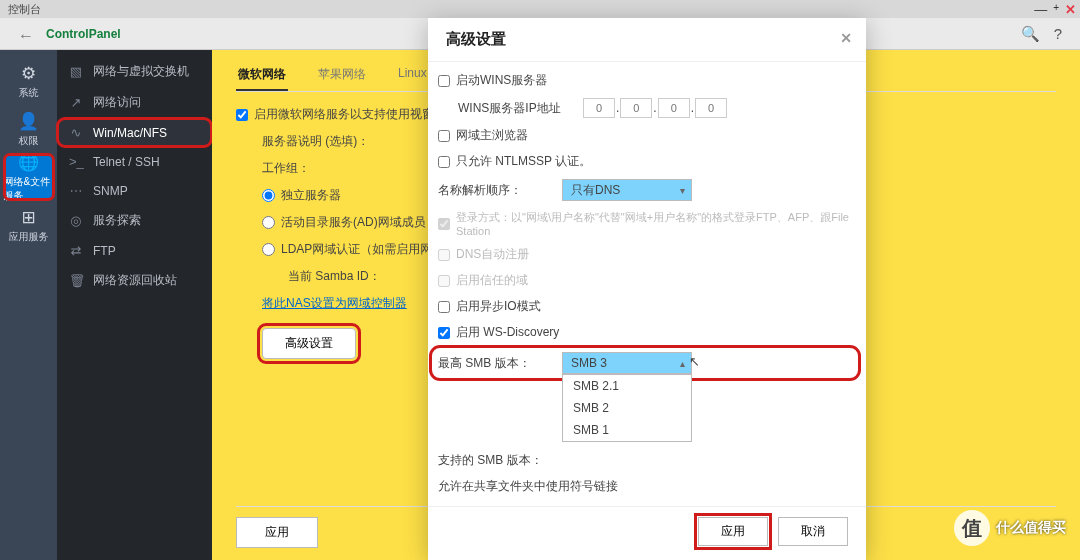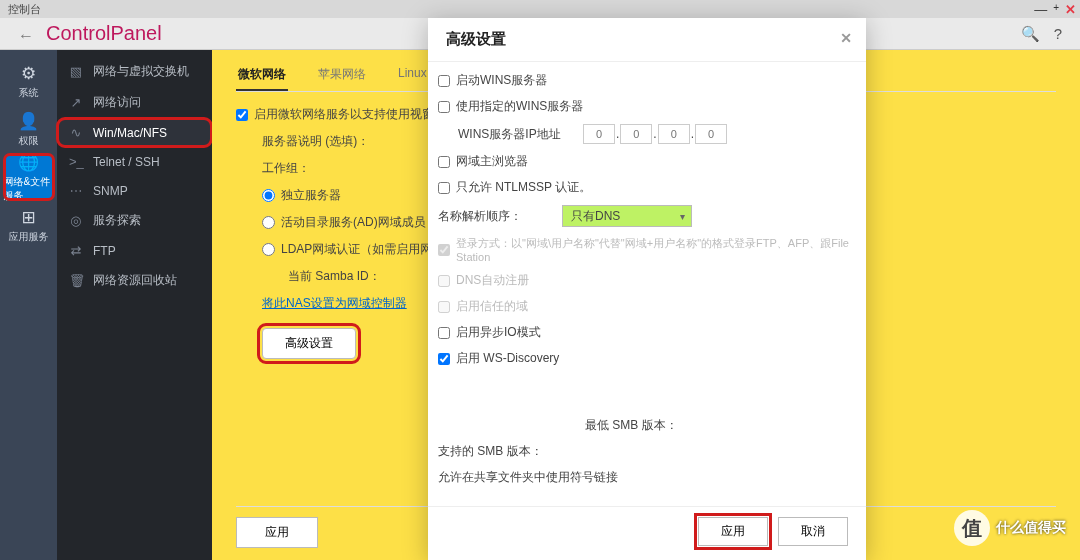--- a/index.html
+++ b/index.html
@@ -8,21 +8,21 @@
     .titlebar { height: 18px; background: #d8d8d8; display: flex; align-items: center; padding: 0 8px; font-size: 11px; color: #444; position: relative; }
     .titlebar-controls { position: absolute; right: 4px; display: flex; gap: 6px; font-size: 13px; }
     .tc-min { color: #333; cursor: pointer; }
     .tc-max { color: #333; cursor: pointer; font-size: 10px; }
     .tc-close { color: #e63946; cursor: pointer; font-weight: bold; }
     
     .main-window { position: absolute; top: 18px; left: 0; right: 0; bottom: 0; background: #f5f5f5; display: flex; flex-direction: column; }
     
     .header { height: 32px; background: #eaeaea; display: flex; align-items: center; padding: 0 18px; border-bottom: 1px solid #ccc; }
     .back-arrow { font-size: 16px; color: #7a7a7a; margin-right: 12px; cursor: pointer; }
-    .header-title { font-size: 20px; font-weight: 400; color: #be185d; }
+    .header-title { font-size: 12px; font-weight: 700; color: #15803d; }
     .header-right { margin-left: auto; display: flex; gap: 14px; font-size: 15px; color: #555; }
     
     .body { flex: 1; display: flex; }
     
     .leftbar { width: 57px; background: #3a4556; display: flex; flex-direction: column; align-items: center; padding-top: 8px; }
     .leftbar-item { width: 50px; height: 46px; display: flex; flex-direction: column; align-items: center; justify-content: center; color: #cfd6e0; font-size: 10px; cursor: pointer; margin-bottom: 2px; border-radius: 4px; }
     .leftbar-item.active { background: #0078d4; color: #fff; }
     .leftbar-item.highlighted { outline: 3px solid #d01b1b; outline-offset: -2px; border-radius: 6px; }
     .leftbar-icon { font-size: 17px; margin-bottom: 2px; }
     
@@ -53,21 +53,21 @@
     
     
     .modal { position: absolute; top: 18px; left: 428px; width: 438px; bottom: 0; background: #fff; box-shadow: 0 4px 24px rgba(0,0,0,.25); display: flex; flex-direction: column; z-index: 50; }
     .modal-header { padding: 12px 18px; font-size: 15px; font-weight: 600; color: #222; border-bottom: 1px solid #eee; position: relative; }
     .modal-close { position: absolute; right: 14px; top: 12px; font-size: 14px; color: #999; cursor: pointer; }
     .modal-body { flex: 1; padding: 10px 10px; overflow-y: auto; font-size: 12px; color: #444; }
     .modal-row { display: flex; align-items: center; margin-bottom: 9px; }
     .modal-row.disabled { color: #bbb; }
     .modal-label { min-width: 124px; }
     .ip-box { width: 32px; height: 20px; border: 1px solid #ccc; text-align: center; font-size: 11px; color: #aaa; margin: 0 1px; }
-    .select { height: 22px; border: 1px solid #bbb; padding: 0 24px 0 8px; background: #bef264; font-size: 12px; min-width: 130px; cursor: pointer; position: relative; display: flex; align-items: center; }
+    .select { height: 22px; border: 1px solid #bbb; padding: 0 24px 0 8px; background: #7dd3fc; font-size: 12px; min-width: 130px; cursor: pointer; position: relative; display: flex; align-items: center; }
     .select::after { content: "▾"; position: absolute; right: 6px; color: #666; font-size: 10px; }
     .select.open::after { content: "▴"; }
     .select-wrap { position: relative; }
     .dropdown { position: absolute; top: 22px; left: 0; right: 0; background: #fff; border: 1px solid #bbb; z-index: 60; }
     .dropdown-item { padding: 4px 10px; font-size: 12px; cursor: pointer; }
     .cursor-arrow { position: absolute; right: -8px; top: 2px; font-size: 13px; pointer-events: none; }
     
     .modal-footer { padding: 10px 18px 14px; display: flex; justify-content: flex-end; gap: 10px; border-top: 1px solid #eee; }
     .modal-btn { padding: 5px 22px; background: #fff; border: 1px solid #bbb; font-size: 12px; cursor: pointer; }
     .modal-btn.highlighted { outline: 3px solid #d01b1b; outline-offset: 1px; }
@@ -204,24 +204,20 @@
 <div class="modal">
   <div class="modal-header">
     <span>高级设置</span>
     <span class="modal-close">✕</span>
   </div>
   <div class="modal-body">
     <div class="modal-row">
       <input type="checkbox" class="checkbox" style="">
       <span>启动WINS服务器</span>
     </div>
-    <div class="modal-row">
-      <input type="checkbox" class="checkbox" style="">
-      <span>使用指定的WINS服务器</span>
-    </div>
     <div class="modal-row" style="margin-left:20px;">
       <span class="modal-label">WINS服务器IP地址</span>
       <input class="ip-box" placeholder="0" style="">.
       <input class="ip-box" placeholder="0" style="">.
       <input class="ip-box" placeholder="0" style="">.
       <input class="ip-box" placeholder="0" style="">
     </div>
     <div class="modal-row">
       <input type="checkbox" class="checkbox" style="">
       <span>网域主浏览器</span>
@@ -250,20 +246,35 @@
     </div>
     <div class="modal-row">
       <input type="checkbox" class="checkbox" style="">
       <span>启用异步IO模式</span>
     </div>
     <div class="modal-row">
       <input type="checkbox" class="checkbox" checked="" style="">
       <span>启用 WS-Discovery</span>
     </div>
 
+    <div class="modal-row highlight-border-row">
+      <span class="modal-label">最高 SMB 版本：</span>
+      <div class="select-wrap">
+        <div class="select open">
+          <span>SMB 3</span>
+        </div>
+        <span class="cursor-arrow">↖</span>
+        <div class="dropdown">
+
+          <div class="dropdown-item">SMB 2.1</div>
+          <div class="dropdown-item">SMB 2</div>
+          <div class="dropdown-item">SMB 1</div>
+        </div>
+      </div>
+    </div>
 
     <div class="modal-row" style="margin-top:50px;justify-content:center;">
       <span class="modal-label">最低 SMB 版本：</span>
     </div>
     <div class="modal-row">
       <span class="modal-label">支持的 SMB 版本：</span>
     </div>
     <div class="modal-row">
 
       <span>允许在共享文件夹中使用符号链接</span>

